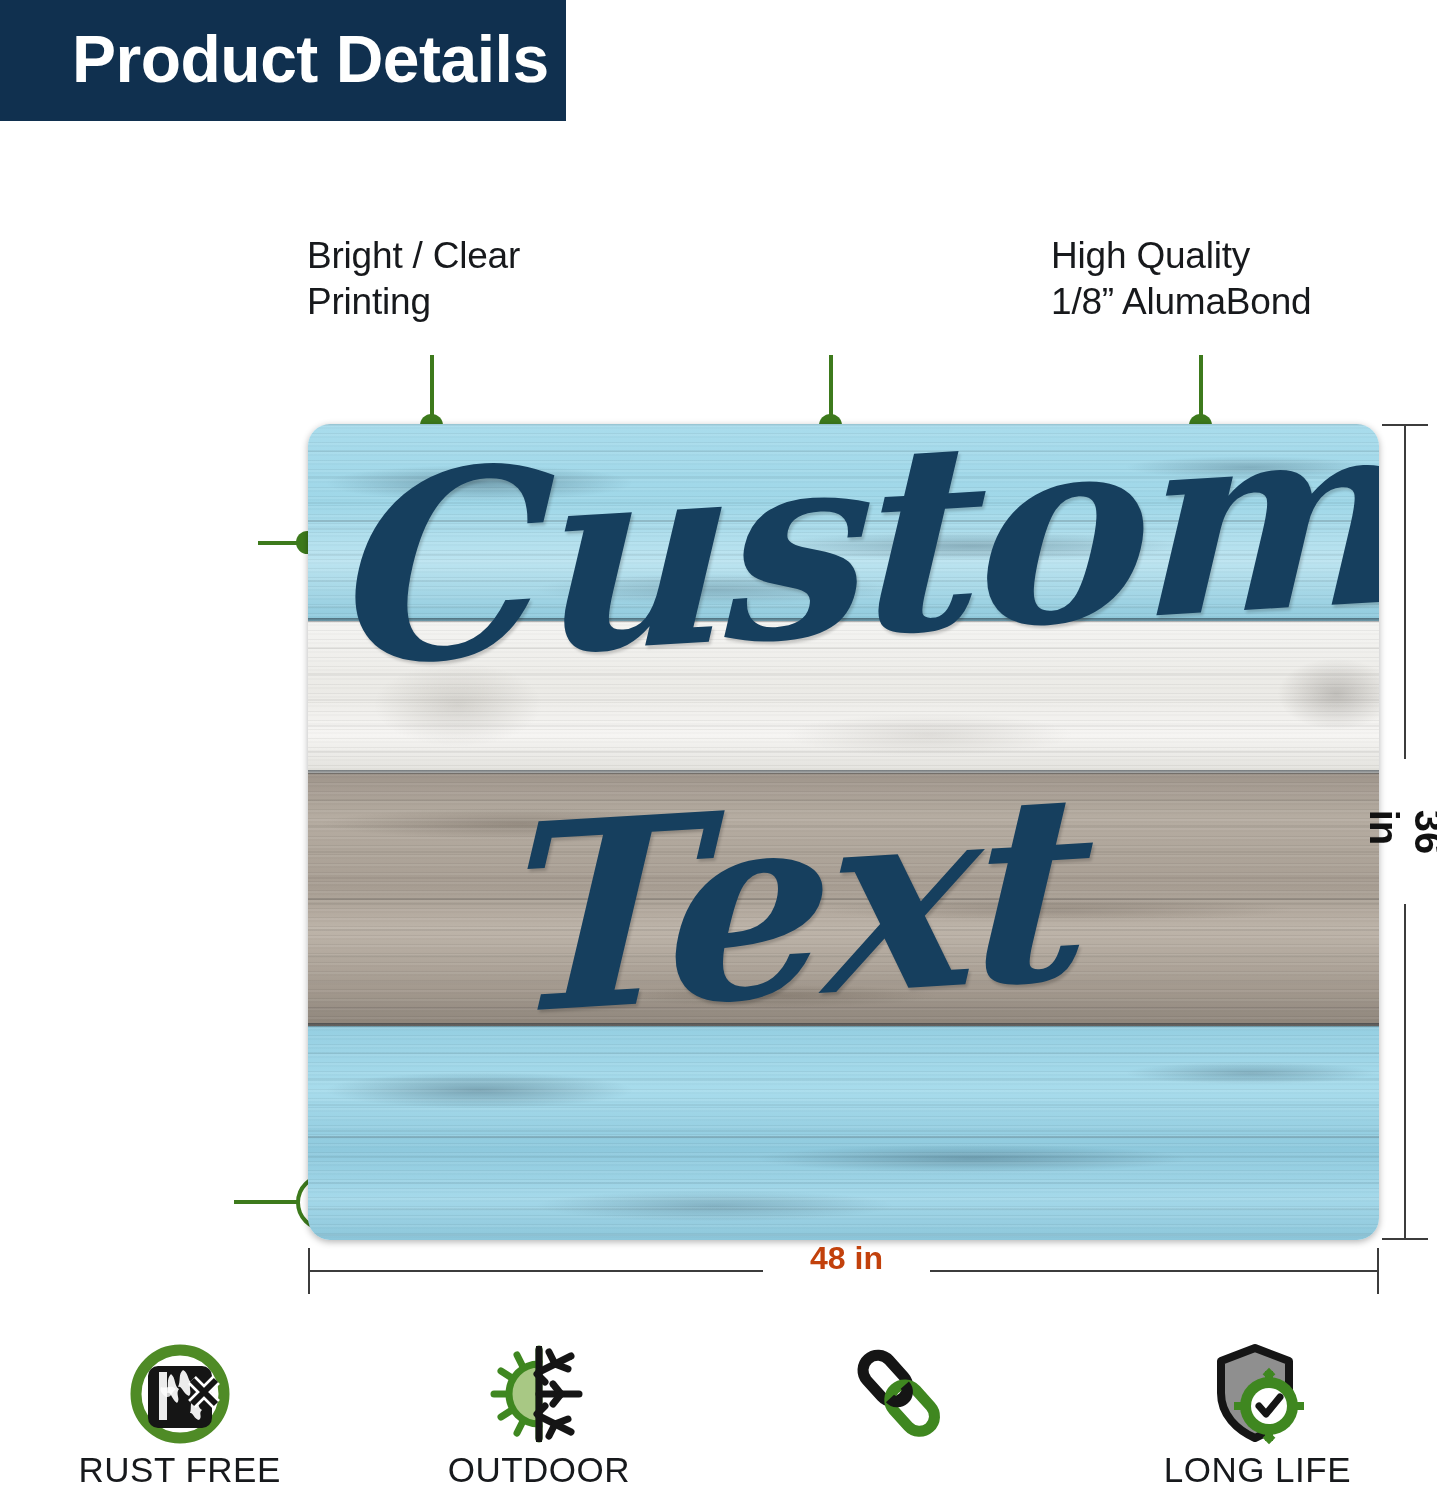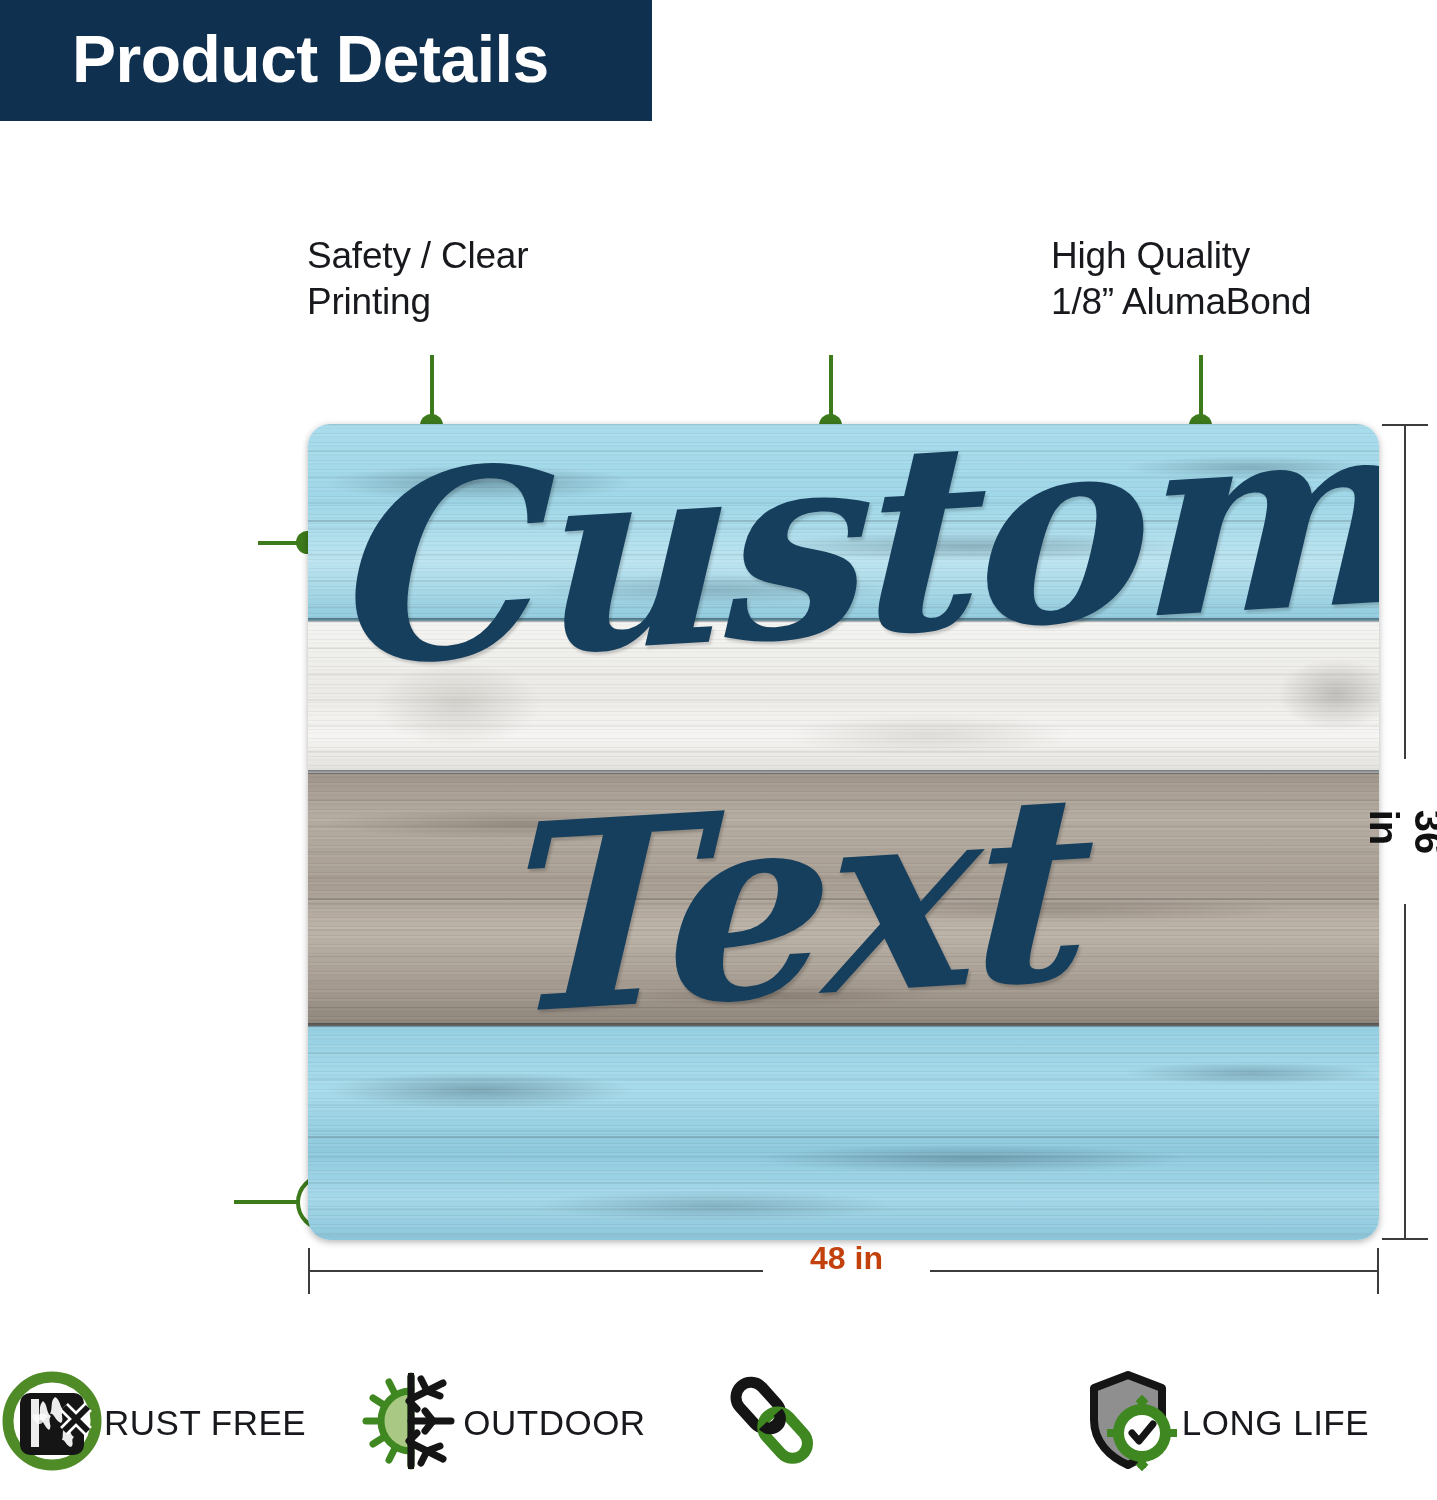--- a/index.html
+++ b/index.html
@@ -6,21 +6,21 @@
   html, body {
     width: 1437px; height: 1500px;
     background: #ffffff;
     font-family: "Liberation Sans", sans-serif;
     overflow: hidden;
   }
   #page { position: relative; width: 1437px; height: 1500px; background: #fff; }
 
   
   #header-banner {
-    position: absolute; left: 0; top: 0; width: 652px; height: 121px;
+    position: absolute; left: 0; top: 0; width: 566px; height: 121px;
     background: #10304f;
     display: flex; align-items: center;
   }
   #header-title {
     color: #ffffff; font-size: 66px; font-weight: bold;
     letter-spacing: -0.5px; padding-left: 72px; line-height: 1;
     margin-top: -4px;
   }
 
   
@@ -207,39 +207,39 @@
     position: absolute; left: 455px; top: -30px; width: 167px;
     text-align: center; color: #c2410c; font-size: 32px; font-weight: bold;
   }
 
   
   #features {
     position: absolute; left: 0; top: 1342px; width: 1437px; height: 158px;
     display: flex;
   }
   .feature {
-    flex: 1 1 0; display: flex; flex-direction: row;
+    flex: 1 1 0; display: flex; flex-direction: column;
     align-items: center; justify-content: flex-start;
   }
   .feature .icon { height: 104px; display: flex; align-items: center; justify-content: center; }
   .feature .flabel {
     font-size: 35px; color: #17191c; letter-spacing: 0.5px;
     margin-top: 4px; white-space: nowrap;
   }
 </style>
 </head>
 <body>
 
 <div id="page">
 
   <div id="header-banner">
     <div id="header-title">Product Details</div>
   </div>
 
-  <div class="callout" id="callout-crisp">Safety / Clear
+  <div class="callout" id="callout-crisp">Bright / Clear
 Printing</div>
   <div class="callout" id="callout-quality">High Quality
 1/8” AlumaBond</div>
 
   <div class="lead-v" id="lead-crisp-v"></div>
   <div class="dot" id="dot-crisp"></div>
   <div class="lead-v" id="lead-bright-v"></div>
   <div class="dot" id="dot-bright"></div>
   <div class="lead-v" id="lead-quality-v"></div>
   <div class="dot" id="dot-quality"></div>

